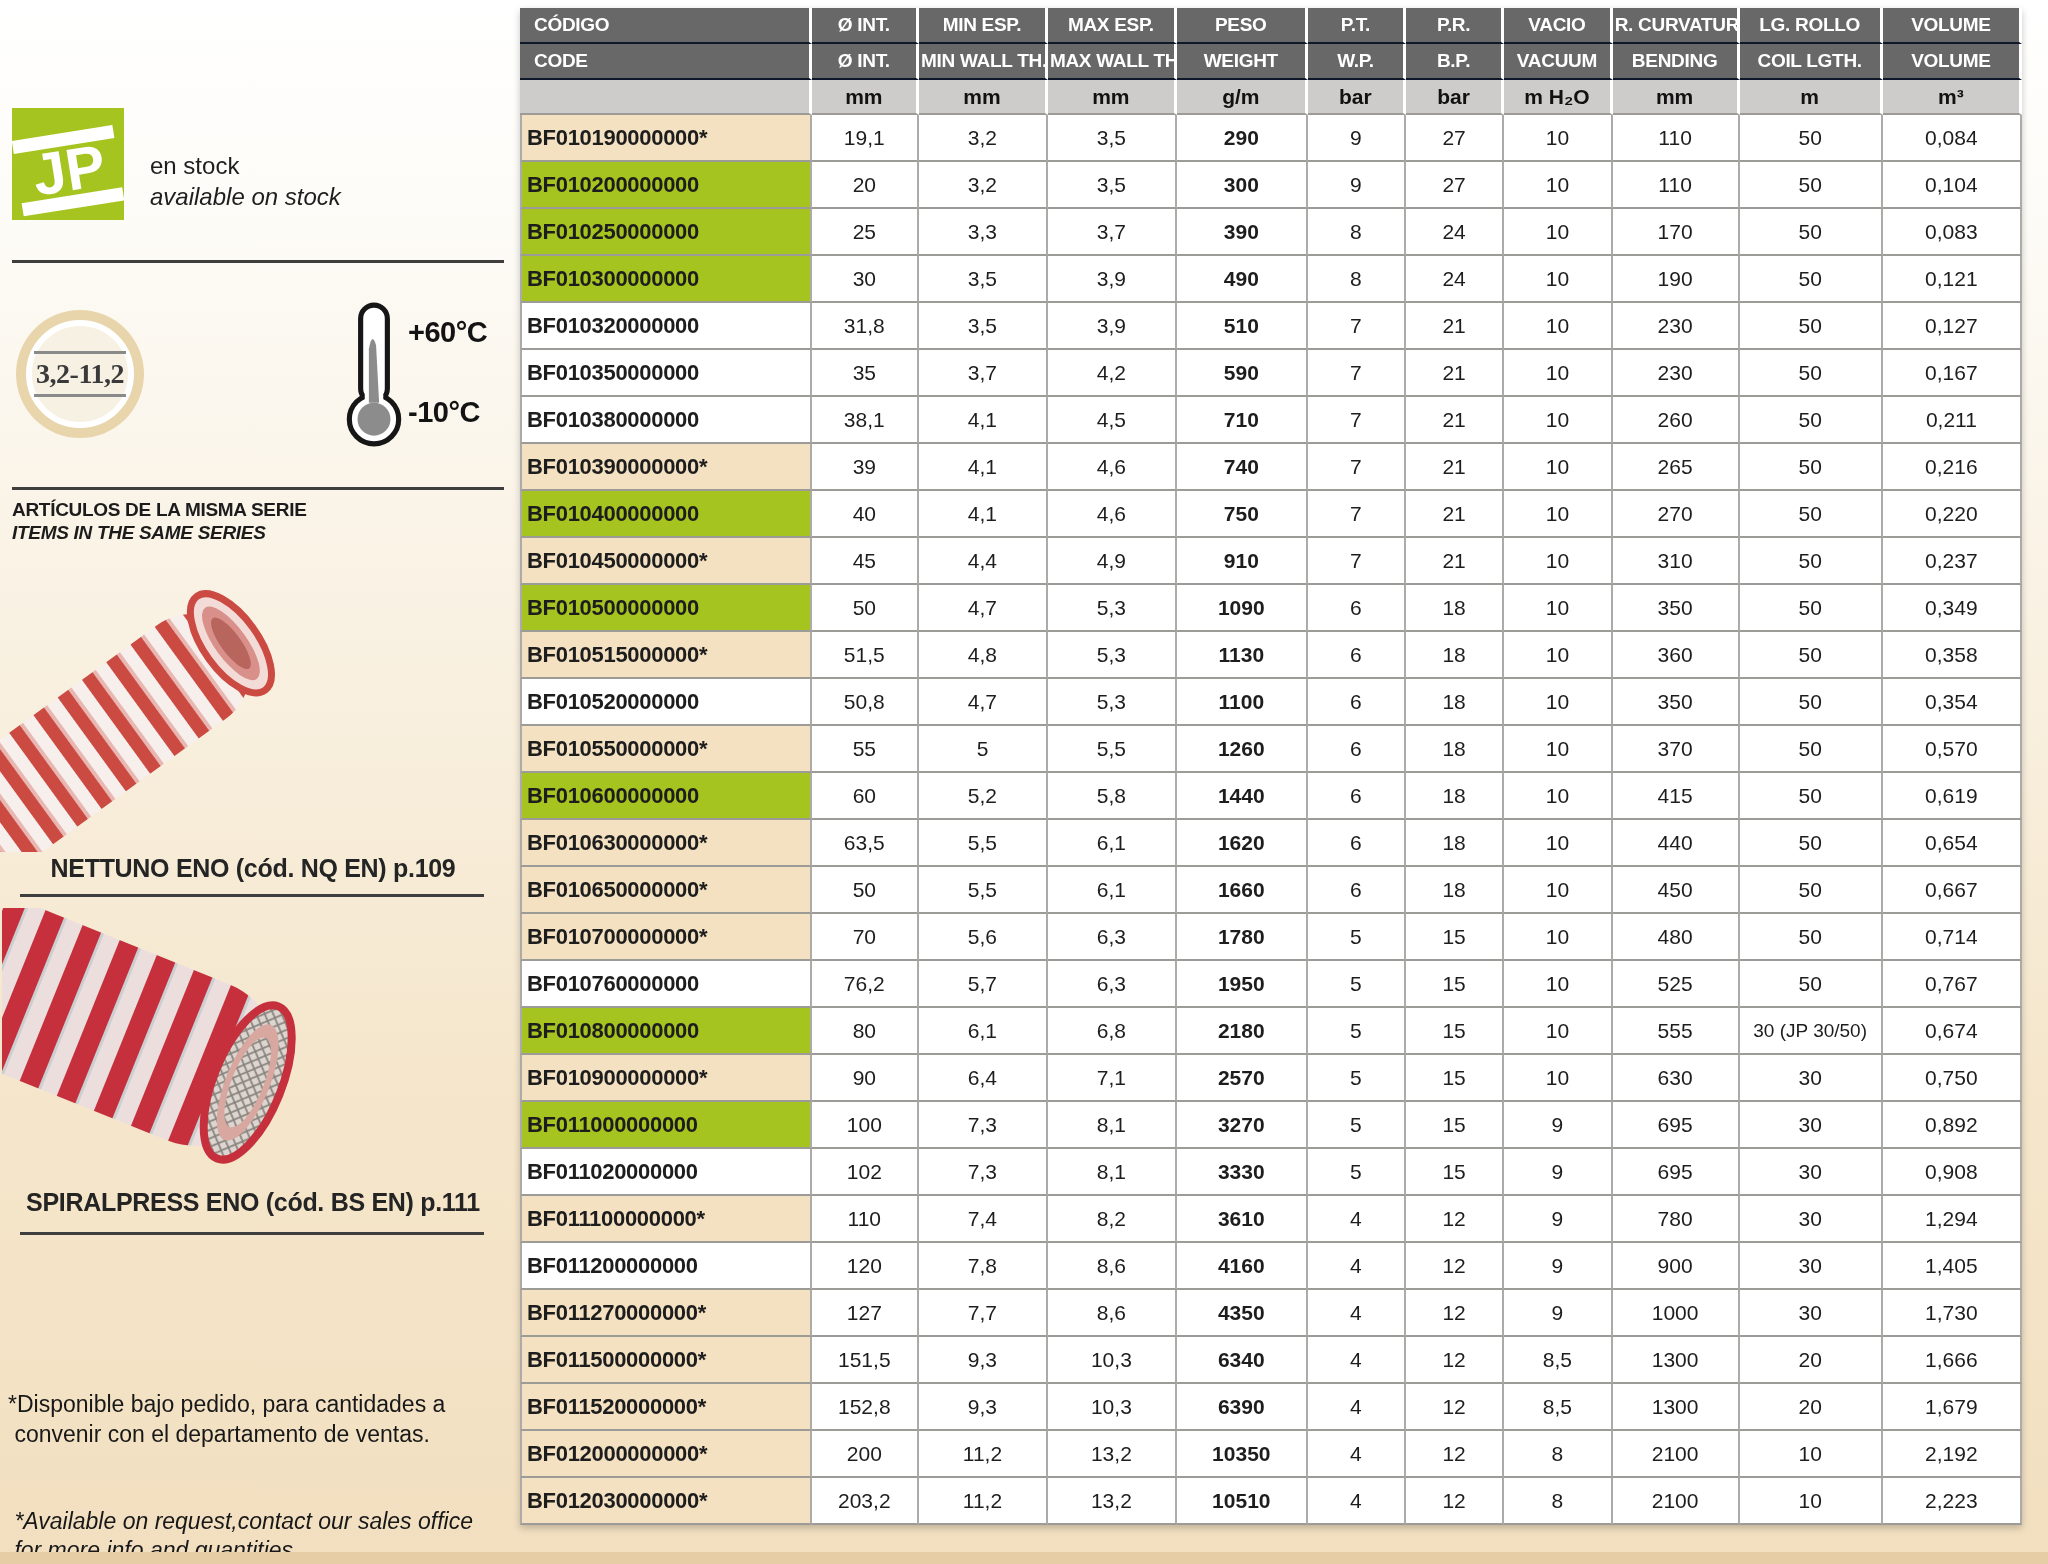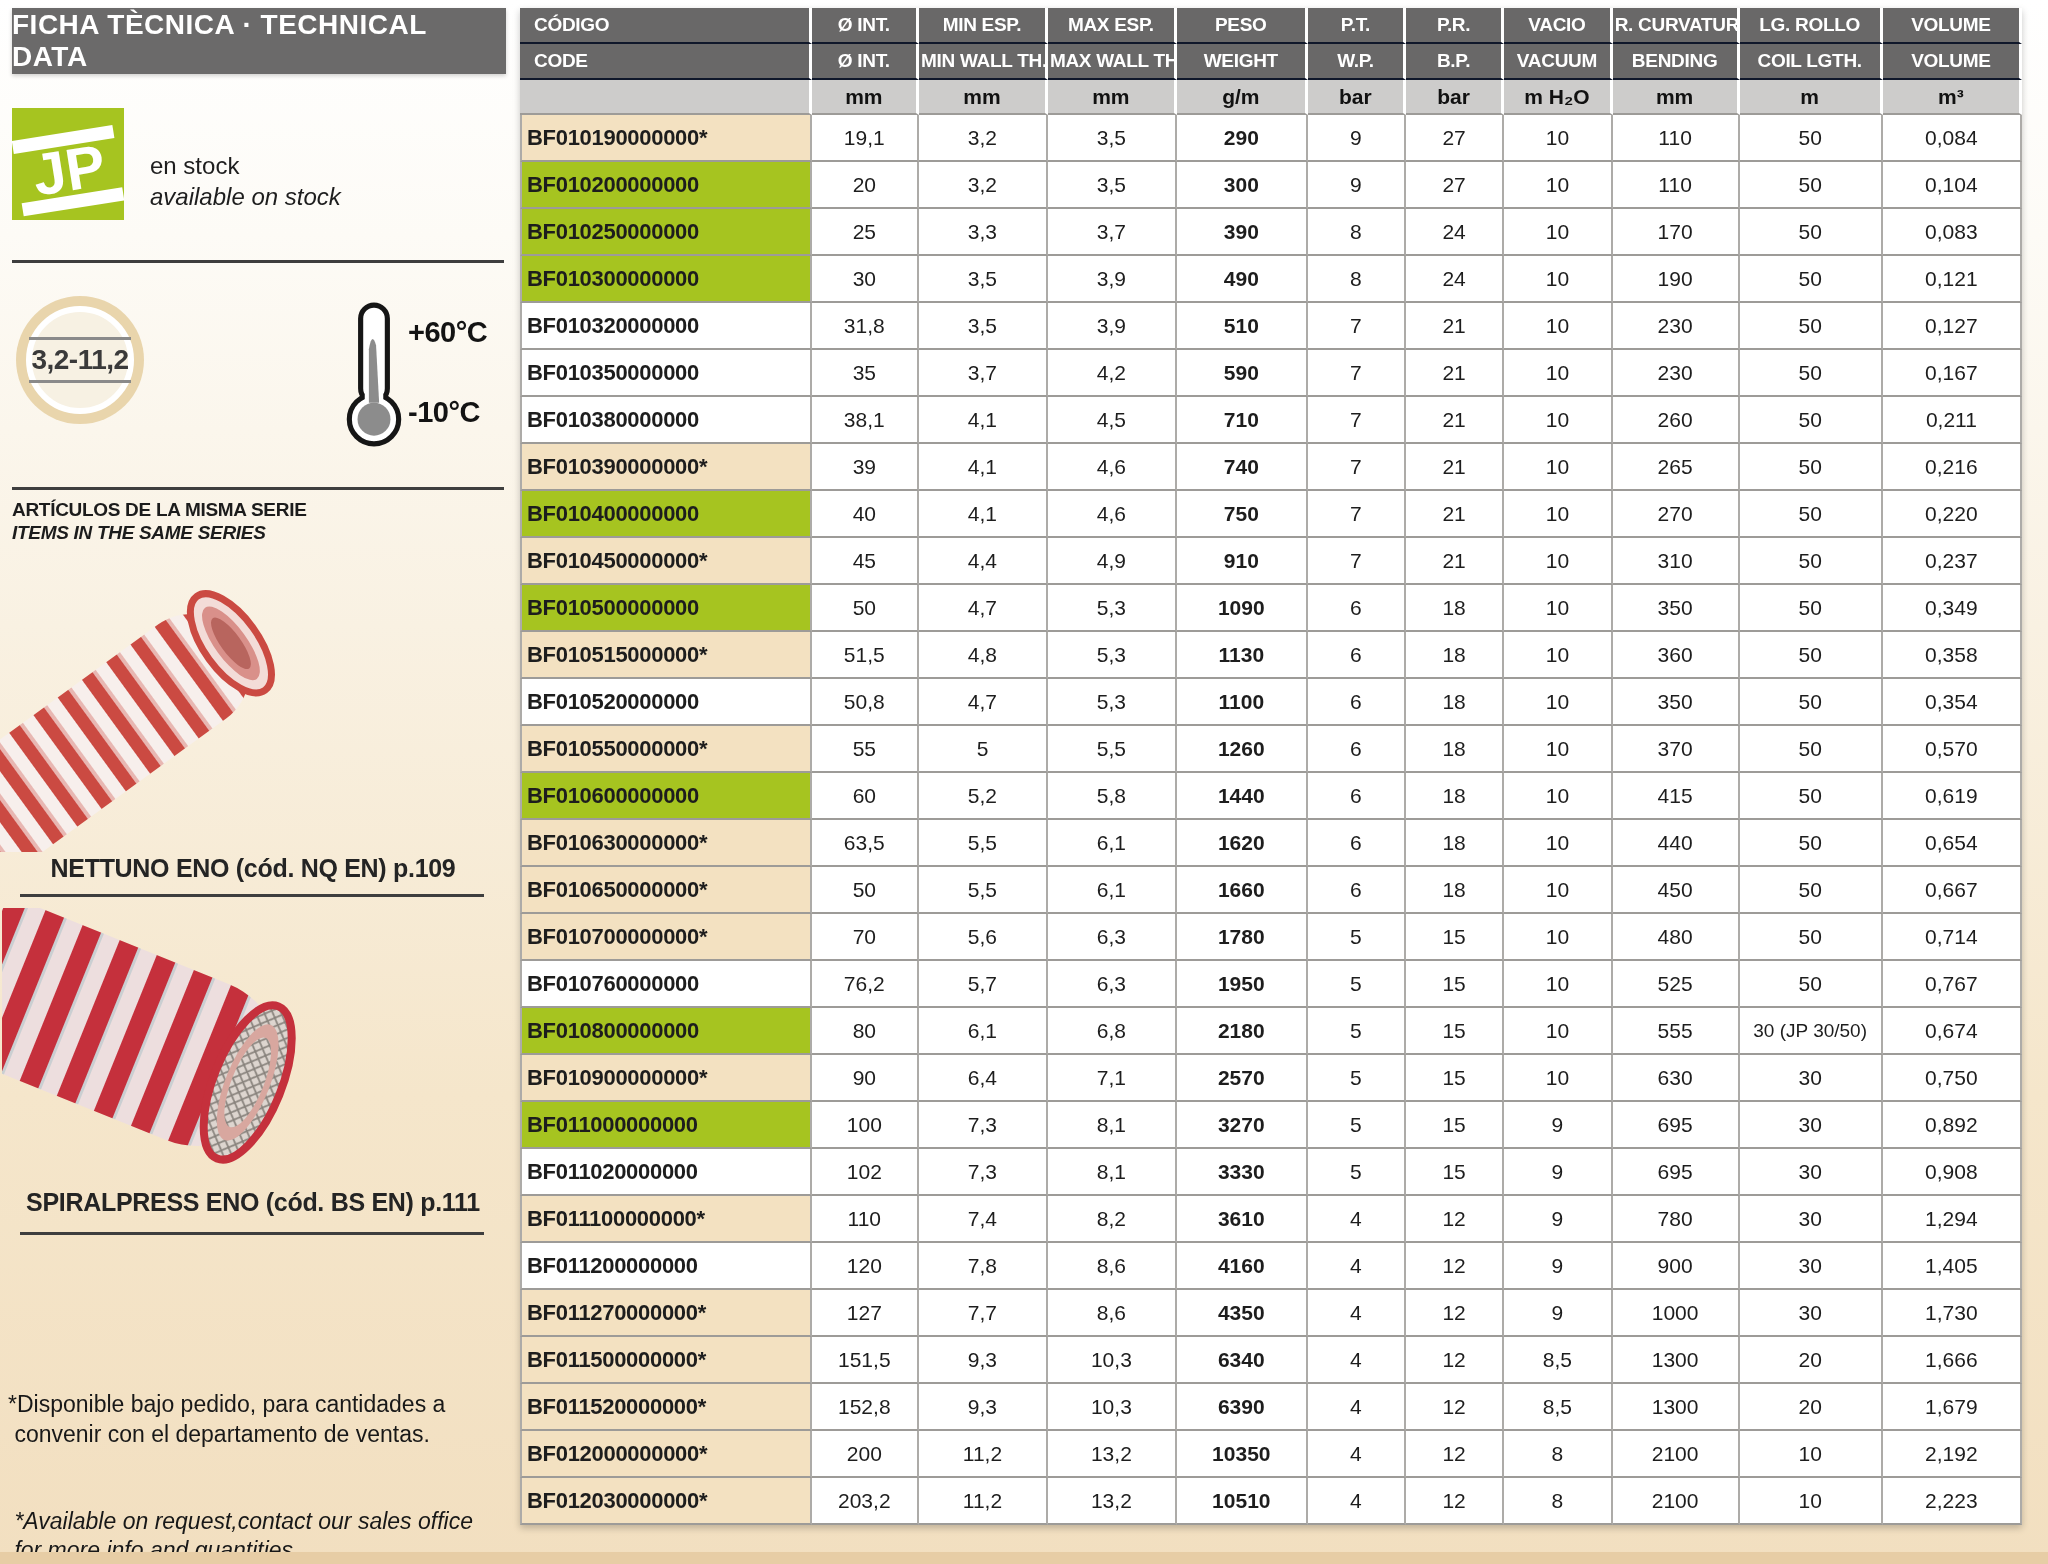--- a/index.html
+++ b/index.html
@@ -15,22 +15,22 @@
     position:absolute;left:12px;top:8px;width:494px;height:66px;
     background:#6b6a6a;color:#fff;font-weight:bold;font-size:28px;letter-spacing:.5px;
     display:flex;align-items:center;justify-content:center;
     box-shadow:0 2px 4px rgba(0,0,0,.18);
   }
   .stock-row{position:absolute;left:12px;top:106px;width:480px;height:115px;}
   .stock-row svg{position:absolute;left:0;top:2px;}
   .stock-text{position:absolute;left:138px;top:44px;font-size:24px;line-height:1.3;color:#1e1e1e;}
   .stock-text .it{font-style:italic;}
   .divider{position:absolute;left:12px;width:492px;border-top:3px solid #3e3e3e;}
-  .ring-badge{position:absolute;left:16px;top:296px;width:128px;height:128px;border-radius:50%;
-    background:#e9d5ac;display:flex;align-items:center;justify-content:center;}
+  .ring-badge{position:absolute;left:16px;top:310px;width:128px;height:128px;border-radius:50%;
+    background:#e9d5ac;display:flex;align-items:center;justify-content:center;font-family:Liberation Serif, serif;}
   .ring-inner{width:96px;height:96px;border-radius:50%;background:#f7f1e3;border:6px solid #ffffff;}
   .ring-text{position:absolute;font-weight:bold;font-size:28px;color:#3a3a3a;
     border-top:3px solid #8a8a8a;border-bottom:3px solid #8a8a8a;padding:4px 2px;letter-spacing:-.5px;}
   .thermo{position:absolute;left:338px;top:300px;}
   .temp-label{position:absolute;font-weight:bold;font-size:29px;color:#131313;letter-spacing:-.5px;}
   #temp-max{left:408px;top:316px;}
   #temp-min{left:408px;top:396px;}
   .series-head{position:absolute;left:12px;top:498px;font-weight:bold;font-size:19px;line-height:1.23;color:#1c1c1c;letter-spacing:-.3px;}
   .series-head .it{font-style:italic;}
   .hose{position:absolute;}
@@ -64,21 +64,20 @@
   td.fit{font-size:19px;}
   .hl-green{background:#a6c420 !important;}
   .hl-beige{background:#f3e1c1 !important;}
   .hl-white{background:#ffffff;}
 </style>
 </head>
 <body>
 
 <div id="left-panel">
 
-  <div class="title-box">FICHA TÈCNICA · TECHNICAL DATA</div>
 
   <div class="stock-row">
     <svg width="112" height="112" viewBox="0 0 110 110">
       <rect width="110" height="110" fill="#a6c420"></rect>
       <g transform="rotate(-9 55 55)" fill="#ffffff">
         <rect x="4" y="24" width="100" height="13"></rect>
         <text x="55" y="81" font-size="58" font-weight="bold" text-anchor="middle" font-family="Liberation Sans, DejaVu Sans, sans-serif">JP</text>
         <rect x="4" y="86" width="100" height="13"></rect>
       </g>
     </svg>

